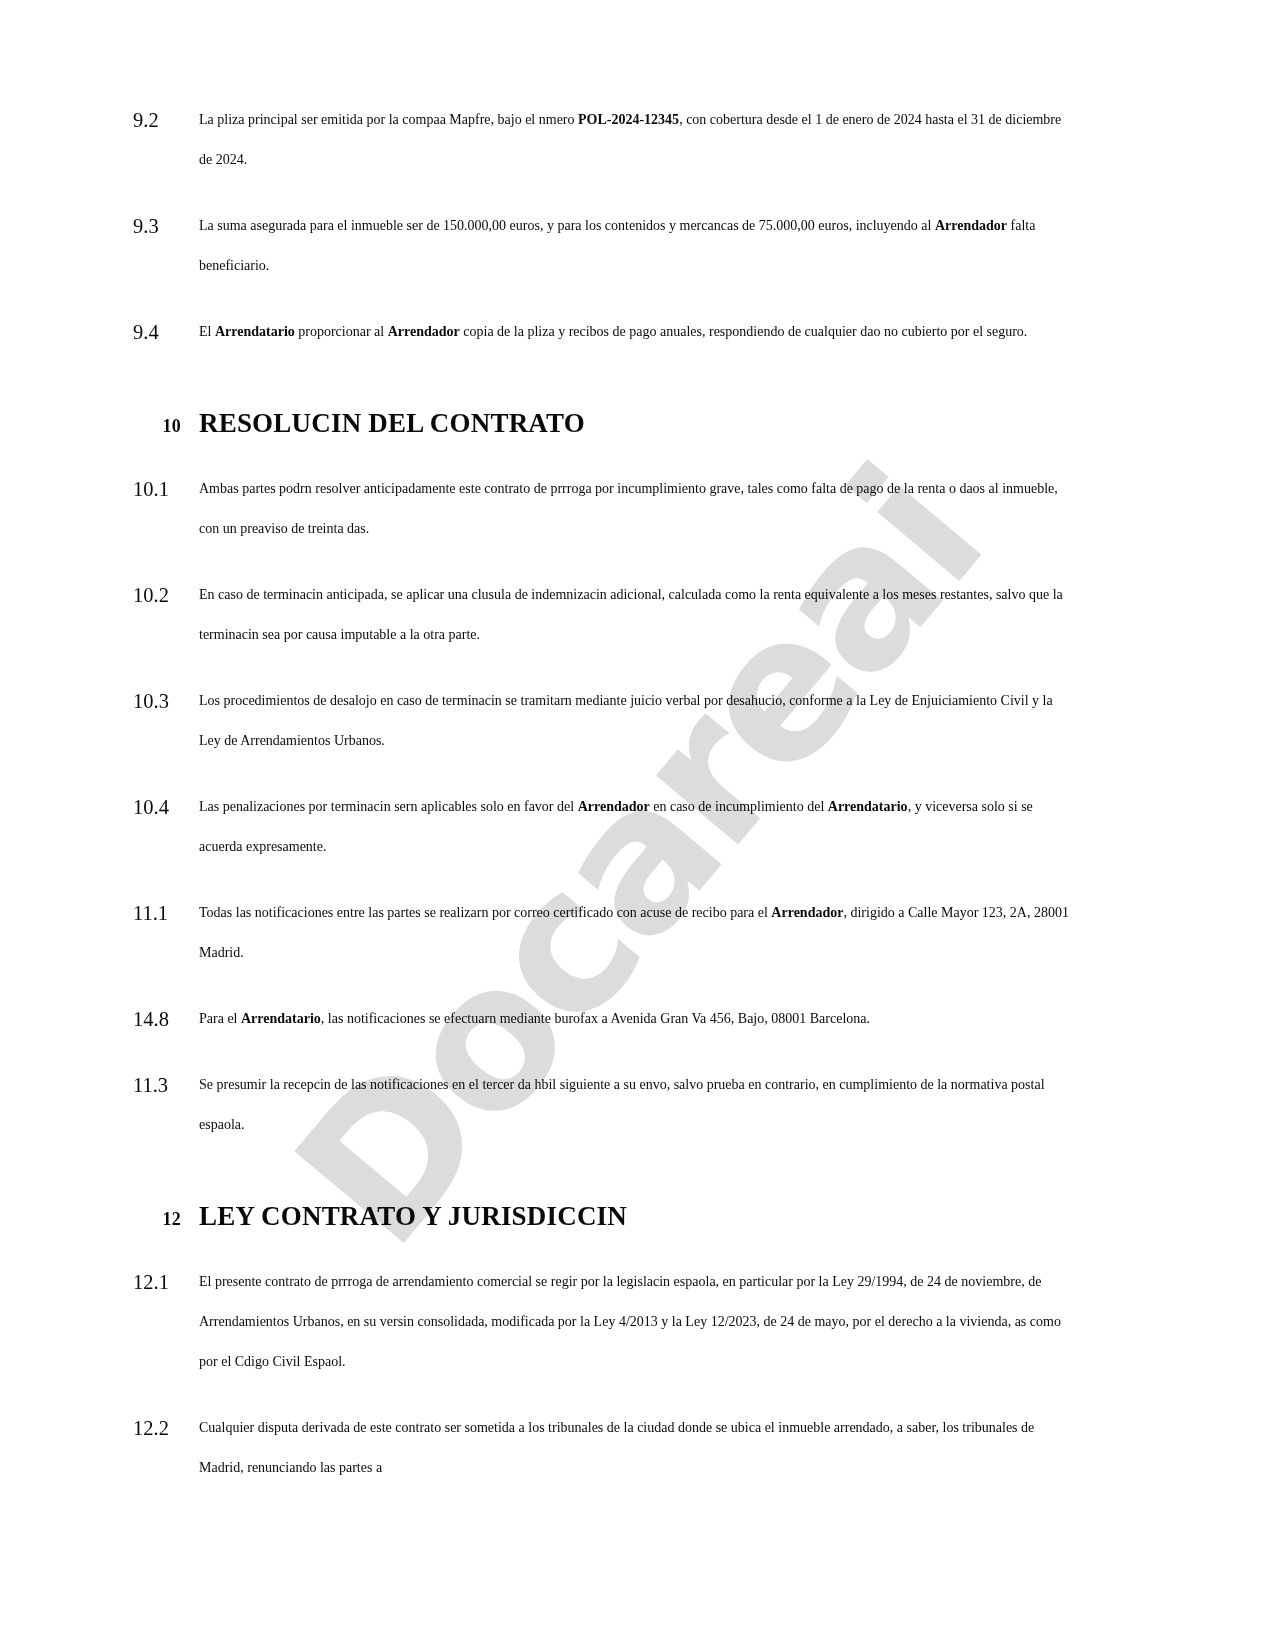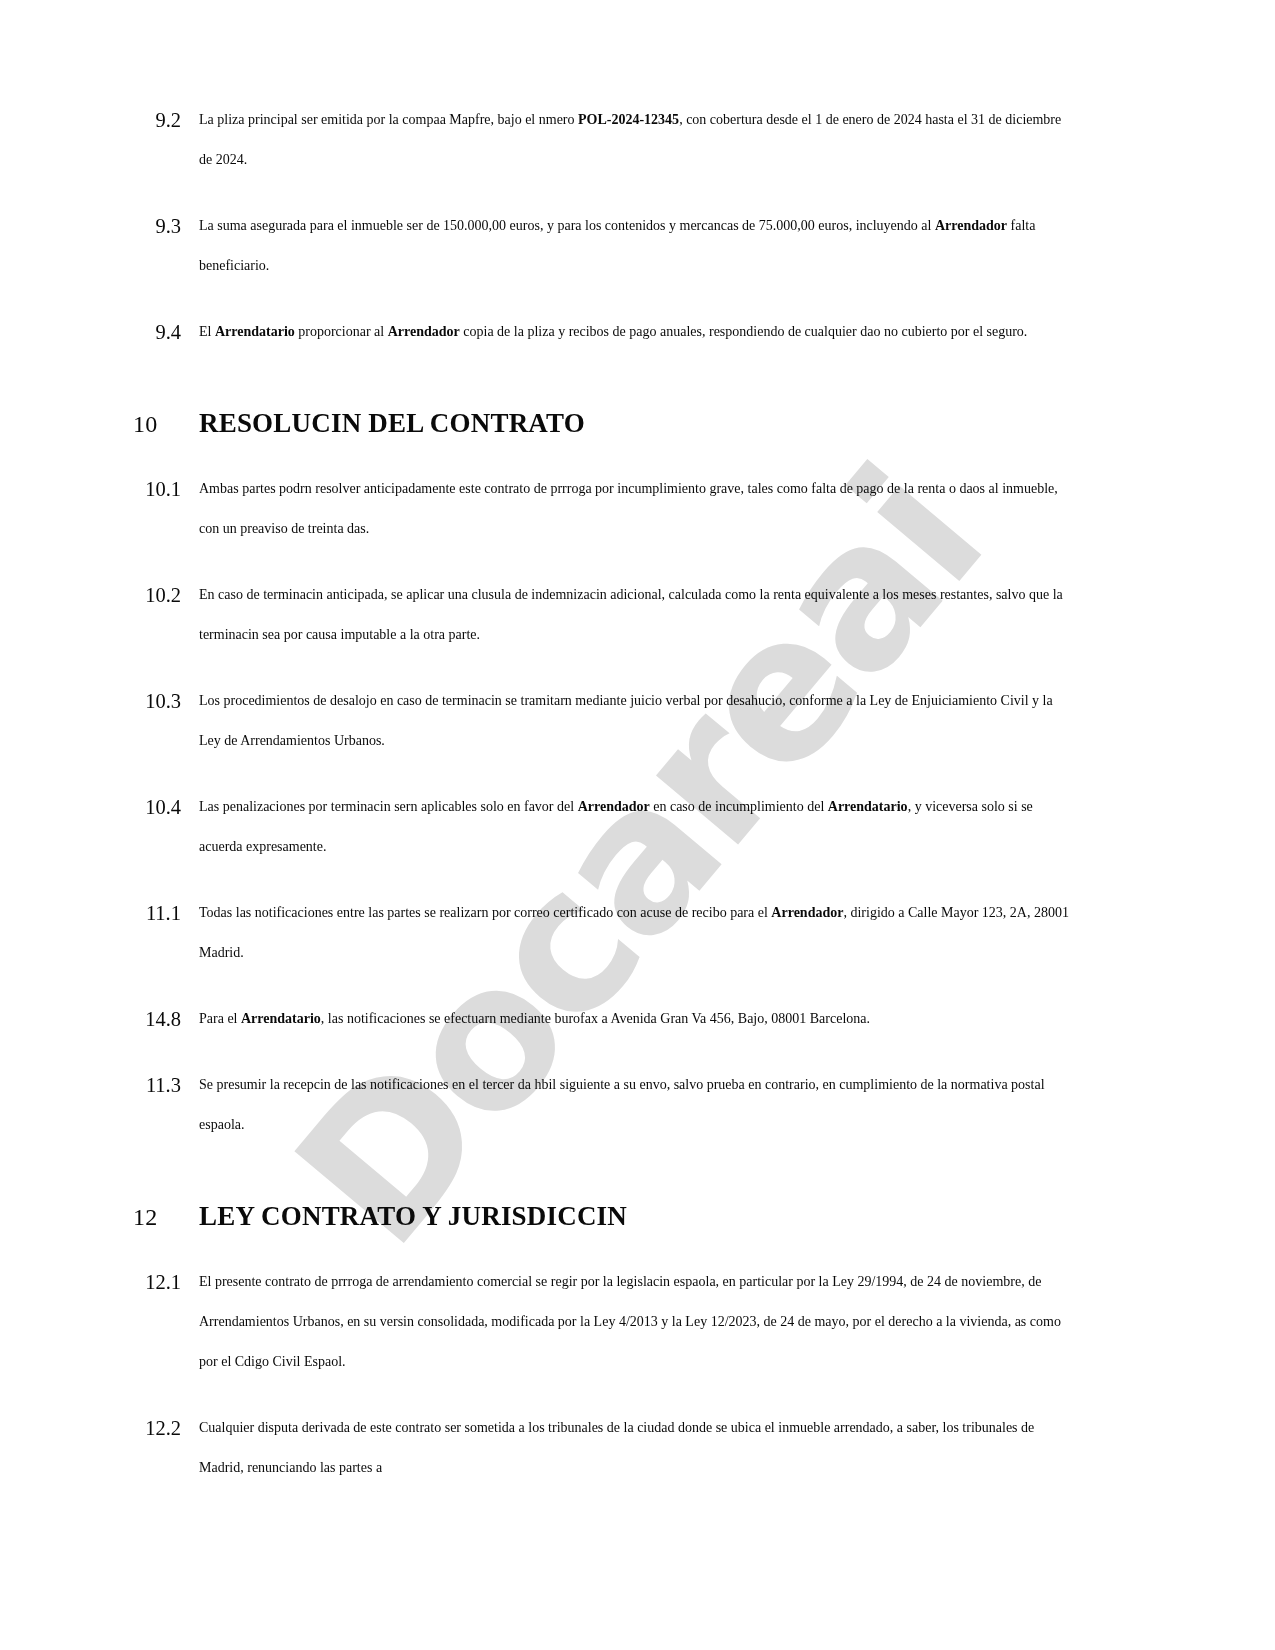--- a/index.html
+++ b/index.html
@@ -47,21 +47,20 @@
 
   
   .clause {
     display: flex;
     align-items: flex-start;
     margin-bottom: 26px;
   }
   .clause-num {
     flex: 0 0 auto;
     width: 48px;
-    text-align: right;
     font-size: 20.5px;
     line-height: 40px;
     padding-right: 0;
     white-space: nowrap;
   }
   .clause-body {
     flex: 1 1 auto;
     padding-left: 18px;
     font-size: 14px;
     line-height: 40px;
@@ -71,22 +70,23 @@
   
   .heading {
     display: flex;
     align-items: baseline;
     margin-top: 56px;
     margin-bottom: 30px;
   }
   .heading-num {
     flex: 0 0 auto;
     width: 48px;
-    font-size: 24px;
-    font-weight: 400;
+    text-align: right;
+    font-size: 18px;
+    font-weight: 700;
     letter-spacing: 0.2px;
   }
   .heading-title {
     flex: 1 1 auto;
     padding-left: 18px;
     font-size: 27px;
     font-weight: 700;
     letter-spacing: 0.2px;
   }
 

